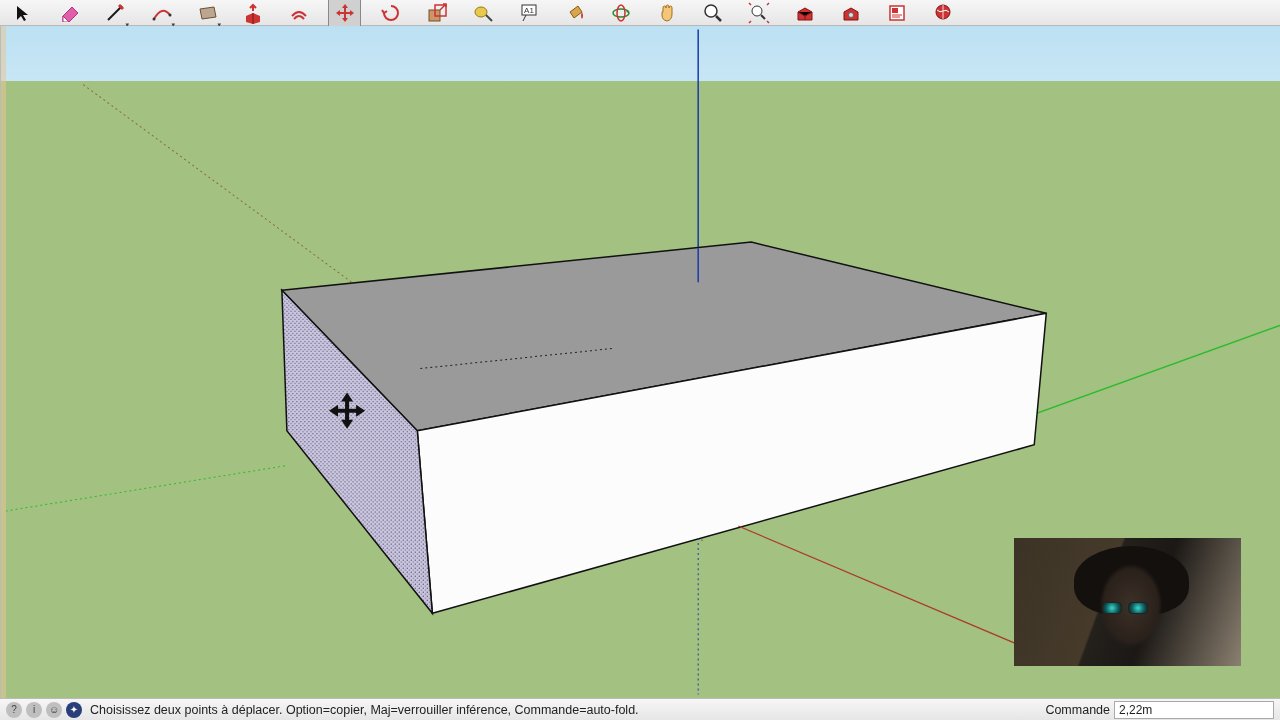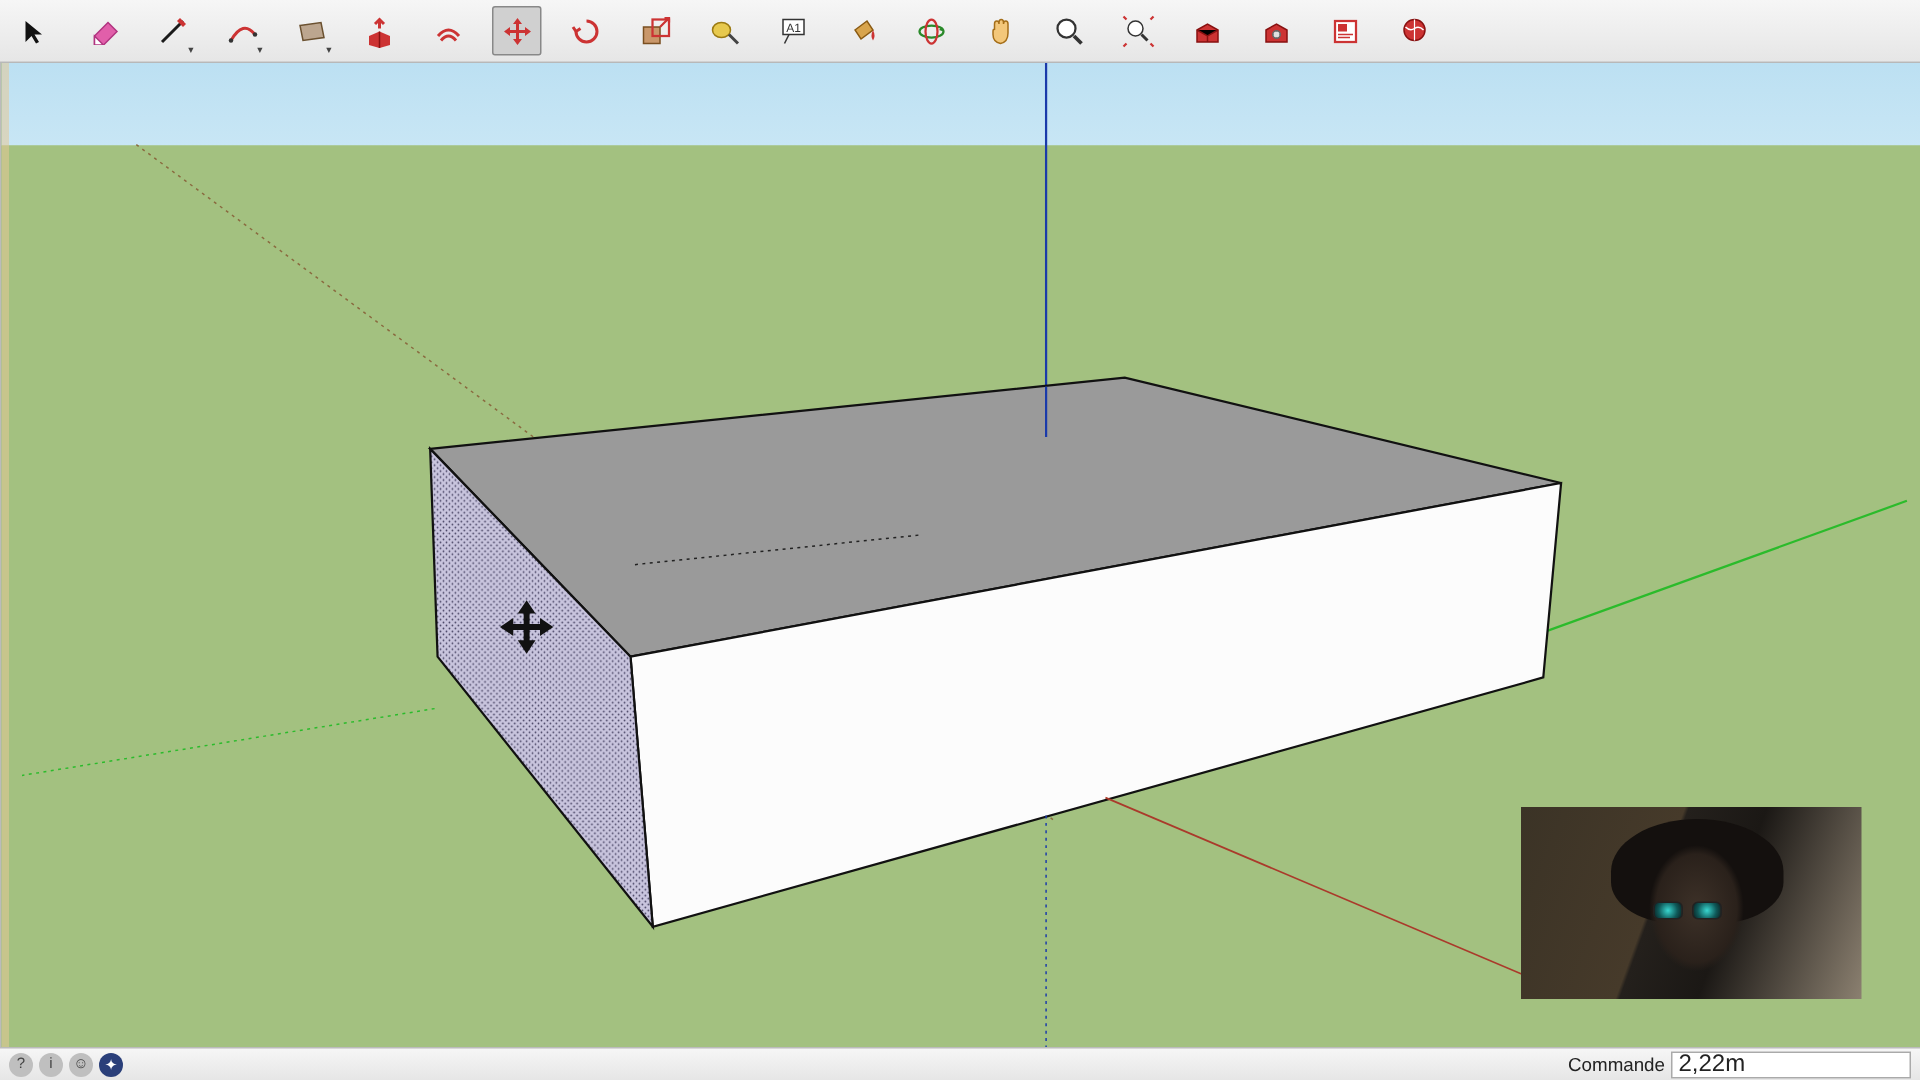--- a/index.html
+++ b/index.html
@@ -1,21 +1,21 @@
 <!DOCTYPE html>
 <html><head>
 <meta charset="utf-8">
 <style>
   * { box-sizing: border-box; margin: 0; padding: 0; }
   html, body { width: 1280px; height: 720px; overflow: hidden; font-family: Arial, Helvetica, sans-serif; }
   body { background: #efefef; display: flex; flex-direction: column; }
 
   
   .toolbar {
-    height: 42px;
+    height: 26px;
     background: linear-gradient(#f6f6f6, #e6e6e6);
     border-bottom: 1px solid #b8b8b8;
     display: flex;
     align-items: center;
     padding: 0 6px;
     gap: 13px;
   }
   .tool-btn {
     width: 33px; height: 33px;
     display: flex; align-items: center; justify-content: center;
@@ -98,21 +98,21 @@
     width:16px; height:16px; border-radius:50%;
     background:#bfbfbf; display:flex; align-items:center; justify-content:center;
     font-size:10px; color:#444;
   }
   .status .icons span.blue { background:#2a3f7a; color:#fff;}
   .status .msg { flex:1; white-space:nowrap; overflow:hidden; }
   .status .dist-label { margin-left:auto; padding: 0 4px; }
   .status .dist-val {
     width:160px; height:18px;
     background:#fff; border:1px solid #aaa;
-    font-size:16px; display:flex; align-items:center; padding: 0 4px;
+    font-size:12px; display:flex; align-items:center; padding: 0 4px;
   }
 </style>
 </head>
 <body>
 
 <div class="toolbar">
   <div class="tool-btn">
     <svg width="18" height="18">
         <path d="M3 2 L3 16 L7 12 L10 17 L12 16 L9 11 L14 11 Z" fill="#111"></path>
       </svg>
@@ -289,17 +289,18 @@
   </div>
 </div>
 
 <div class="status">
   <div class="icons">
     <span>?</span>
     <span>i</span>
     <span>☺</span>
     <span class="blue">✦</span>
   </div>
+  <div class="msg">Choisissez deux points à déplacer. Option=copier, Maj=verrouiller inférence, Commande=auto-fold.</div>
   <div class="dist-label">Commande</div>
   <div class="dist-val">
     <span>2,22m</span>
   </div>
 </div>
 
 </body></html>

